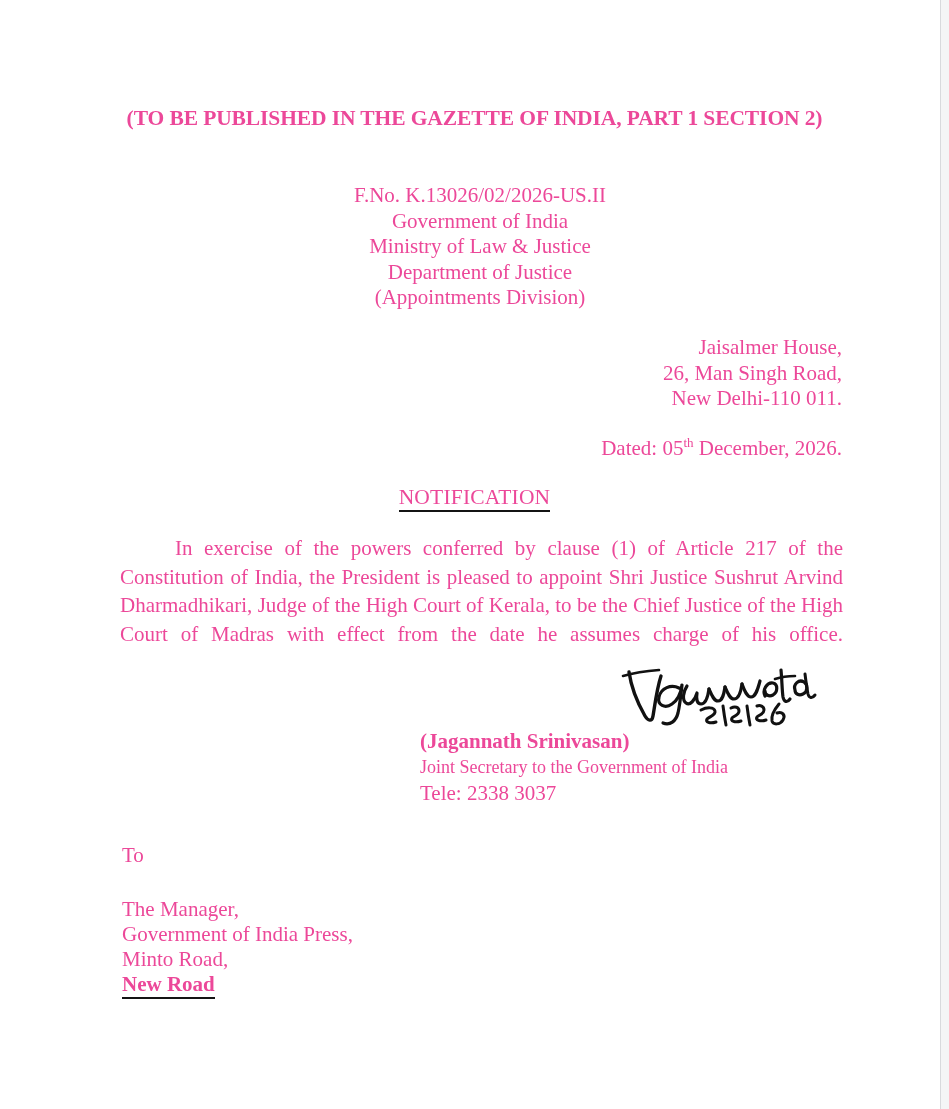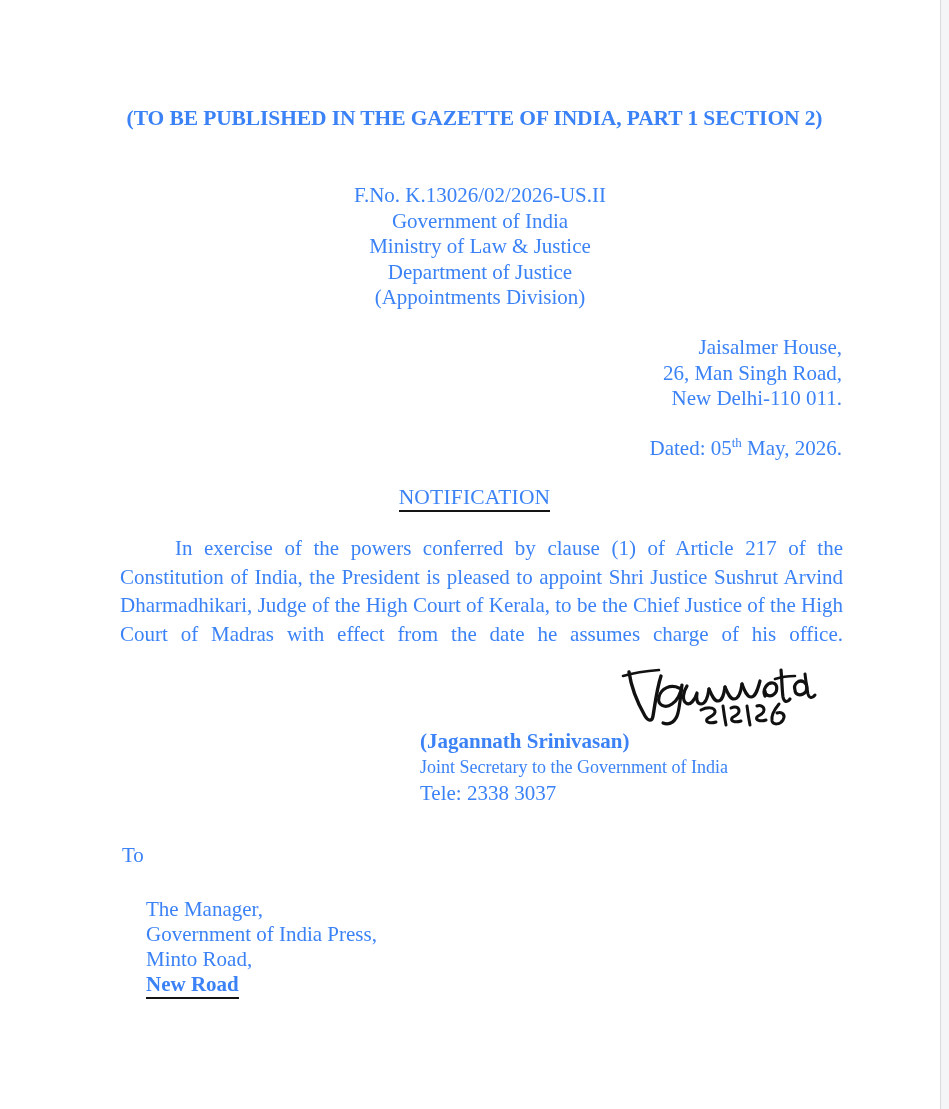--- a/index.html
+++ b/index.html
@@ -7,21 +7,21 @@
     margin: 0;
     padding: 0;
     background: #ffffff;
   }
   .page {
     position: relative;
     width: 949px;
     height: 1109px;
     background: #ffffff;
     font-family: "Liberation Serif", "DejaVu Serif", serif;
-    color: #3b82f6;
+    color: #ec4899;
     overflow: hidden;
     box-sizing: border-box;
   }
   
   .scan-edge-line {
     position: absolute;
     top: 0;
     right: 8px;
     width: 1px;
     height: 1109px;
@@ -160,21 +160,20 @@
     left: 122px;
     top: 843px;
     font-size: 21px;
   }
   .recipient-block {
     position: absolute;
     left: 122px;
     top: 897px;
     font-size: 21px;
     line-height: 25px;
-    margin-left: 24px;
   }
   .recipient-block div { white-space: nowrap; }
   .recipient-city {
     font-weight: bold;
     display: inline-block !important;
     border-bottom: 2px solid #141414;
     padding-bottom: 0px;
   }
 </style>
 </head>
@@ -196,21 +195,21 @@
       <div>Department of Justice</div>
       <div>(Appointments Division)</div>
     </div>
 
     <div class="address-block">
       <div>Jaisalmer House,</div>
       <div>26, Man Singh Road,</div>
       <div>New Delhi-110 011.</div>
     </div>
 
-    <div class="dated-line"><span>Dated: 05</span><sup>th</sup><span> May, 2026.</span></div>
+    <div class="dated-line"><span>Dated: 05</span><sup>th</sup><span> December, 2026.</span></div>
 
     <div class="notification-title">
       <span>NOTIFICATION</span>
     </div>
 
     <div class="body-text">In exercise of the powers conferred by clause (1) of Article 217 of the Constitution of India, the President is pleased to appoint Shri Justice Sushrut Arvind Dharmadhikari, Judge of the High Court of Kerala, to be the Chief Justice of the High Court of Madras with effect from the date he assumes charge of his office.</div>
 
     <div class="signature-area">
       <div class="signature-mark">
         <svg width="210" height="62" viewBox="0 0 210 62" aria-hidden="true">

